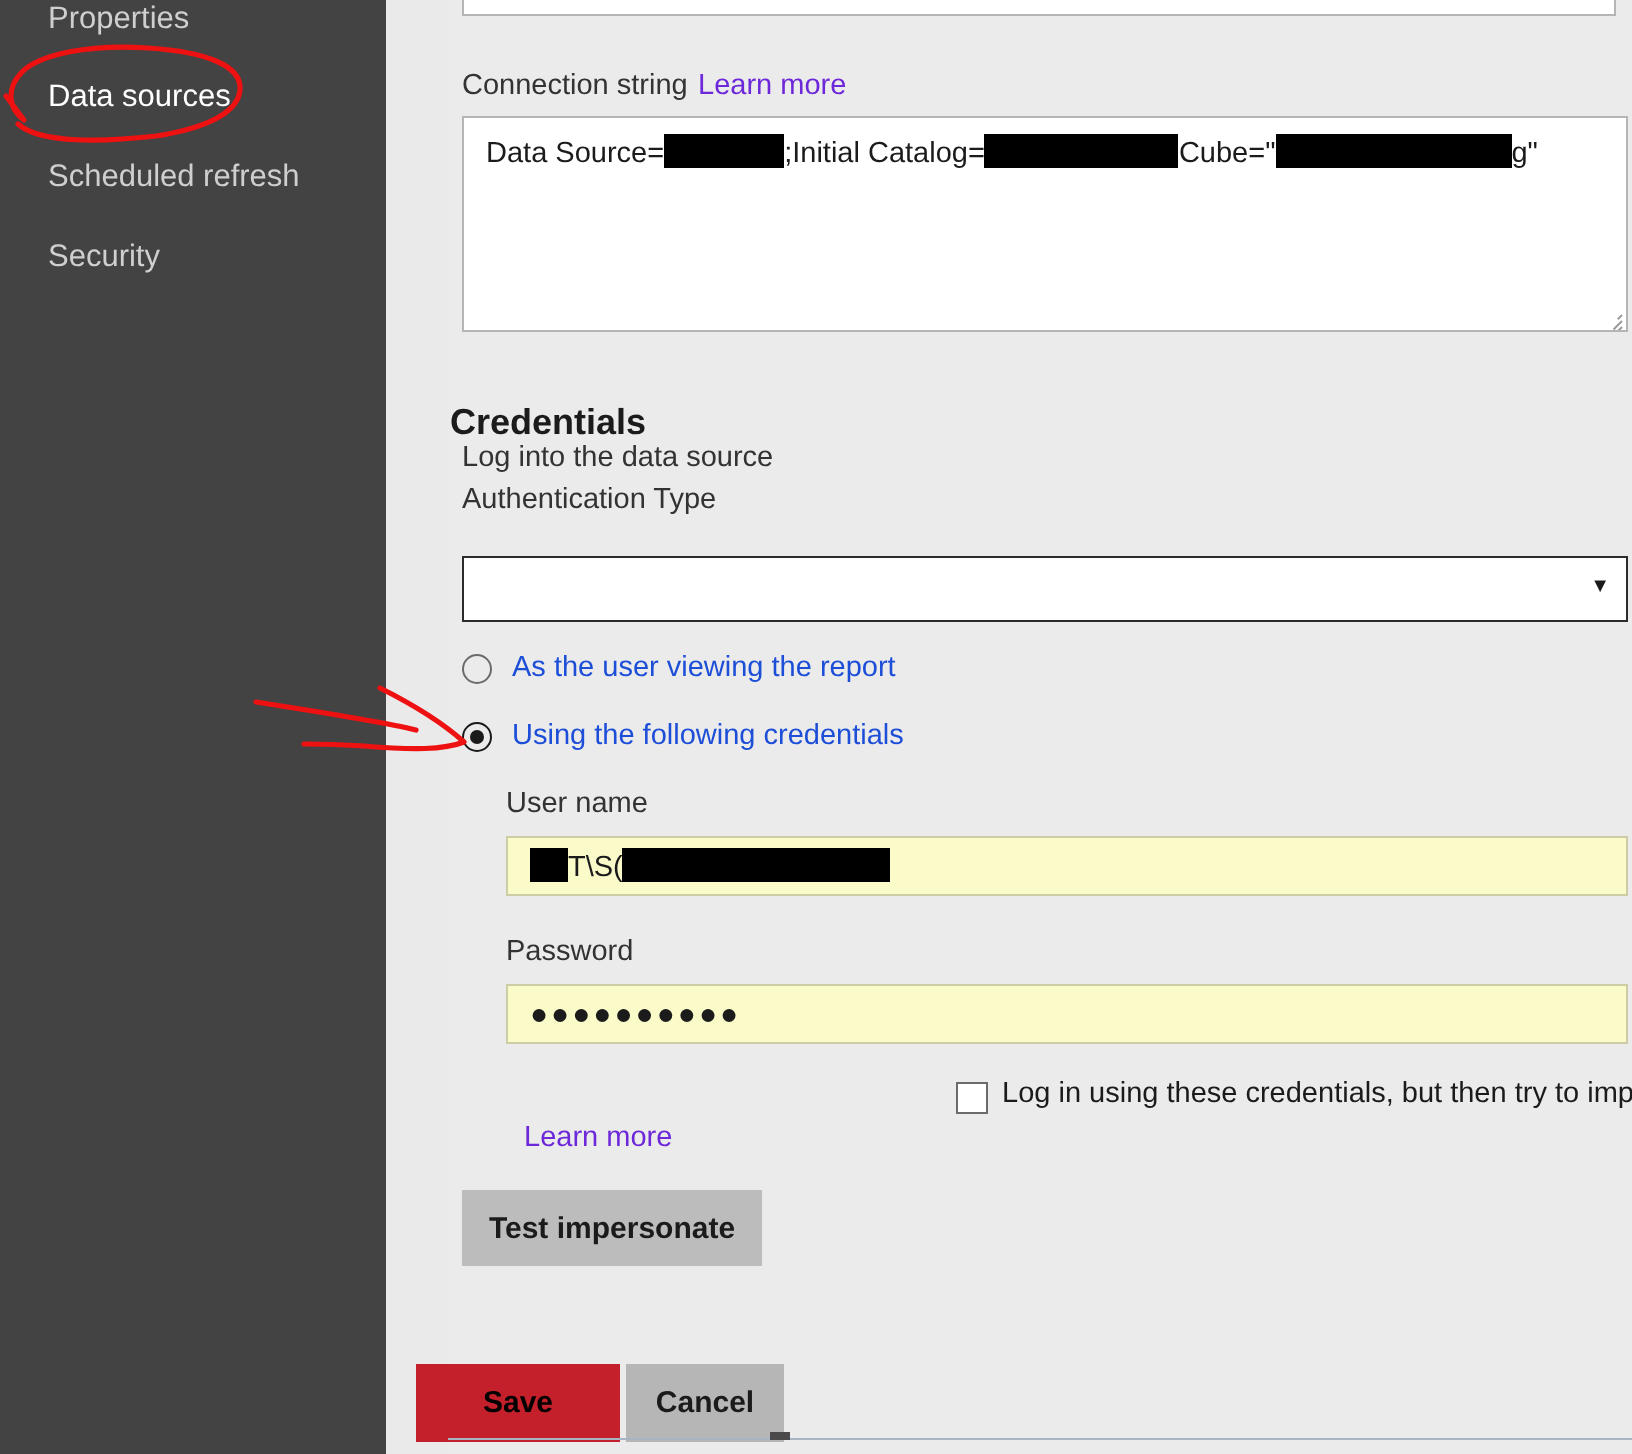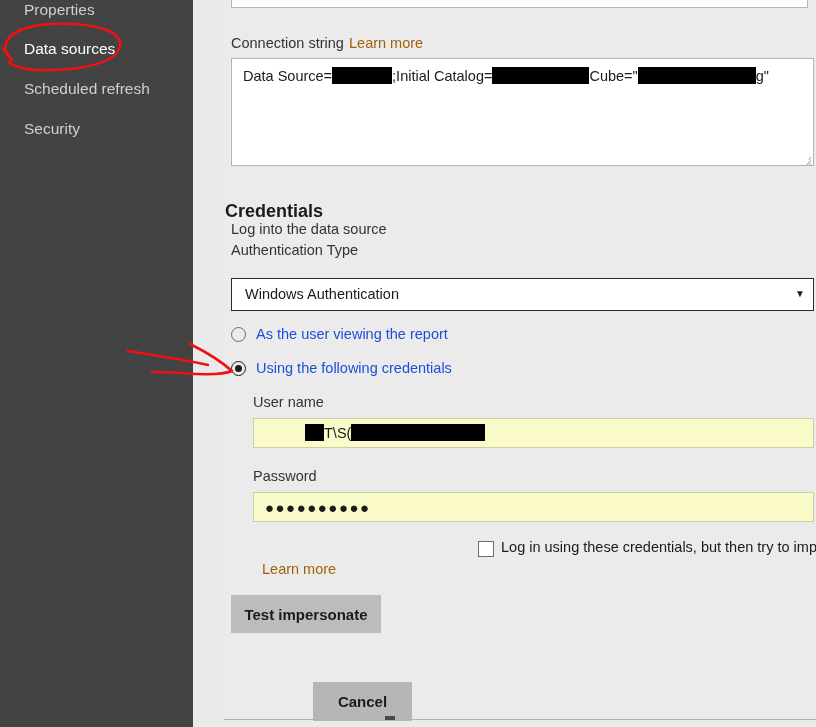--- a/index.html
+++ b/index.html
@@ -70,21 +70,21 @@
     box-sizing: border-box;
   }
 
   .field-label {
     position: absolute;
     font-size: 14.5px;
     color: #333333;
     white-space: nowrap;
   }
   .link {
-    color: #a16207;
+    color: #6d28d9;
     cursor: pointer;
     white-space: nowrap;
   }
 
   #lbl-connection-string { left: 7px; top: 35px; }
   #link-conn-learn-more  {
     position: absolute;
     left: 125px; top: 35px;
     font-size: 14.5px;
   }
@@ -206,21 +206,20 @@
   #input-user-name { top: 418px; }
   #input-password  { top: 492px; }
   .cred-input-text {
     position: absolute;
     left: 11px; top: 5px;
     font-size: 14.5px;
     color: #1b1b1b;
     white-space: nowrap;
     height: 18px;
     overflow: hidden;
-    margin-left: 40px;
   }
   #password-dots {
     position: absolute;
     left: 11px; top: 6px;
     font-size: 15px;
     letter-spacing: 1.5px;
     color: #1b1b1b;
   }
 
   #checkbox-impersonate {
@@ -261,21 +260,21 @@
     color: #1b1b1b;
   }
   #btn-save {
     left: -16px; top: 682px;
     width: 102px; height: 39px;
     background: #c4202c;
     color: #000000;
   }
   #btn-cancel {
     left: 89px; top: 682px;
-    width: 99px; height: 39px;
+    width: 79px; height: 39px;
     background: #b6b6b6;
     color: #1b1b1b;
   }
 
   #footer-rule {
     position: absolute;
     left: 224px; top: 719px;
     width: 592px; height: 1px;
     background: #a9b4c2;
   }
@@ -326,21 +325,20 @@
       </div>
     </div>
 
     <h2 id="heading-credentials">Credentials</h2>
 
     <div class="field-label" id="lbl-log-into">Log into the data source</div>
 
     <div class="field-label" id="lbl-auth-type">Authentication Type</div>
 
     <div id="auth-select">
-      <span id="auth-select-value">Windows Authentication</span>
       <span id="auth-select-caret">▼</span>
     </div>
 
     <div class="radio-row" id="radio-row-user">
       <span class="radio-dot"></span>
       <span class="radio-label">As the user viewing the report</span>
     </div>
 
     <div class="radio-row" id="radio-row-creds">
       <span class="radio-dot checked"></span>
@@ -356,20 +354,21 @@
     <div class="cred-input" id="input-password">
       <div id="password-dots">●●●●●●●●●●</div>
     </div>
 
     <div id="checkbox-impersonate"></div>
     <label id="lbl-impersonate">Log in using these credentials, but then try to impersonate the user viewing the report</label>
     <a class="link" id="link-impersonate-learn-more">Learn more</a>
 
     <button class="btn" id="btn-test-connection">Test impersonate</button>
 
+    <button class="btn" id="btn-save">Save</button>
     <button class="btn" id="btn-cancel">Cancel</button>
 
   </main>
 
   <div id="footer-rule"></div>
   <div id="footer-tick"></div>
 
   <svg id="annotations" viewBox="0 0 816 727" width="816" height="727">
 
     <path d="M 9,62 C 20,72 52,71 78,68 C 104,64 119,56 120,45

